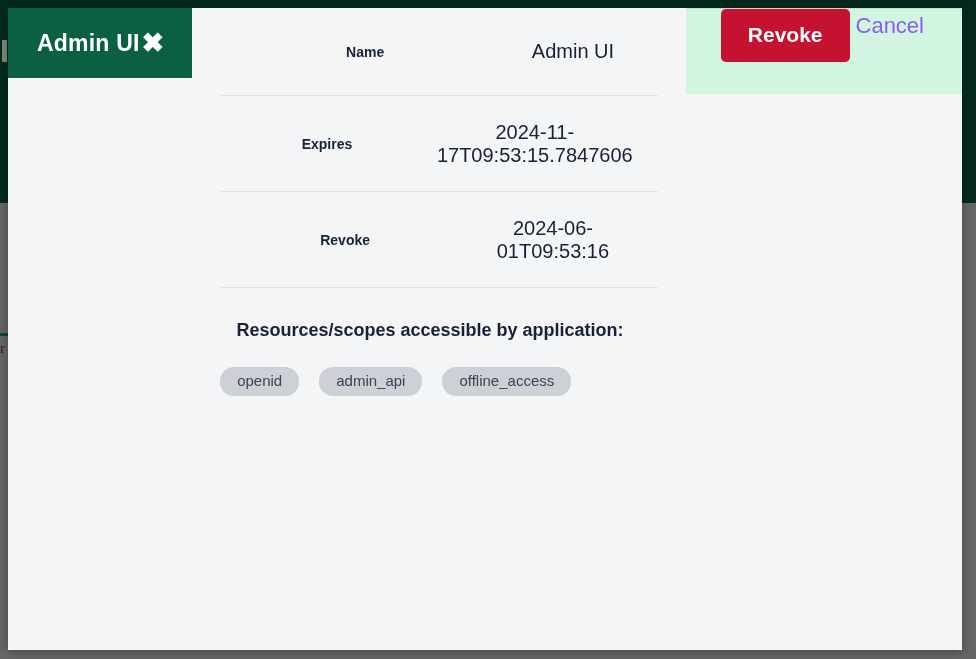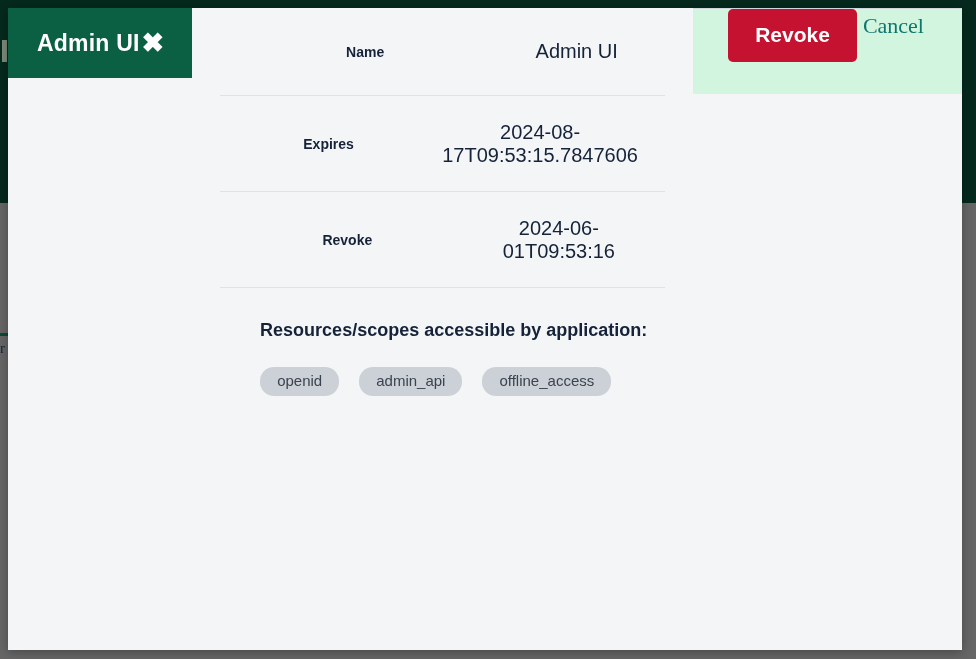--- a/index.html
+++ b/index.html
@@ -152,21 +152,20 @@
     flex: 1 1 auto;
     text-align: center;
     font-size: 20px;
     font-weight: normal;
     color: #152238;
     padding-right: 22px;
   }
 
   #scopes-section {
     padding: 32px 0 0 0;
-    margin-left: 40px;
   }
   #scopes-heading {
     text-align: center;
     font-size: 18px;
     font-weight: bold;
     color: #152238;
     padding-right: 18px;
   }
   #scopes-list {
     display: flex;
@@ -202,28 +201,28 @@
     color: #ffffff;
     font-size: 21px;
     font-weight: bold;
     border: none;
     border-radius: 5px;
     padding: 14px 27px 15px 27px;
     cursor: pointer;
     font-family: "Liberation Sans", sans-serif;
   }
   #cancel-link {
-    color: #0f766e;
+    color: #8b5cf6;
     font-size: 22px;
     font-weight: normal;
     cursor: pointer;
     background: none;
     border: none;
     padding: 4px 6px;
-    font-family: Liberation Serif, serif;
+    font-family: Liberation Sans, sans-serif;
   }
 </style>
 </head>
 <body>
 
 <div id="backdrop">
   <div id="backdrop-topband"></div>
   <div id="backdrop-leftnav"></div>
   <div id="backdrop-rightnav"></div>
   <div class="backdrop-artifact" id="artifact-left-icon"></div>
@@ -242,21 +241,21 @@
 
   <div id="modal-body">
 
     <div class="detail-row">
       <div class="detail-label">Name</div>
       <div class="detail-value">Admin UI</div>
     </div>
 
     <div class="detail-row">
       <div class="detail-label">Expires</div>
-      <div class="detail-value">2024-08-17T09:53:15.7847606</div>
+      <div class="detail-value">2024-11-17T09:53:15.7847606</div>
     </div>
 
     <div class="detail-row">
       <div class="detail-label">Revoke</div>
       <div class="detail-value">2024-06-01T09:53:16</div>
     </div>
 
     <div id="scopes-section">
       <div id="scopes-heading">Resources/scopes accessible by application:</div>
       <div id="scopes-list">

